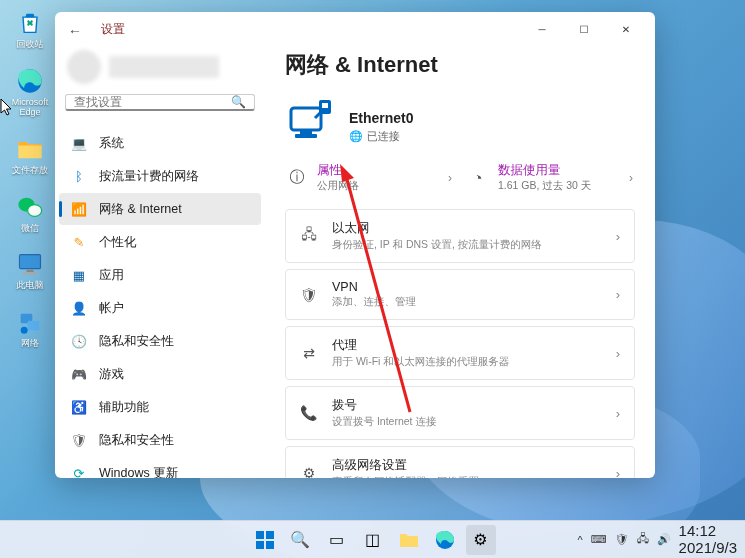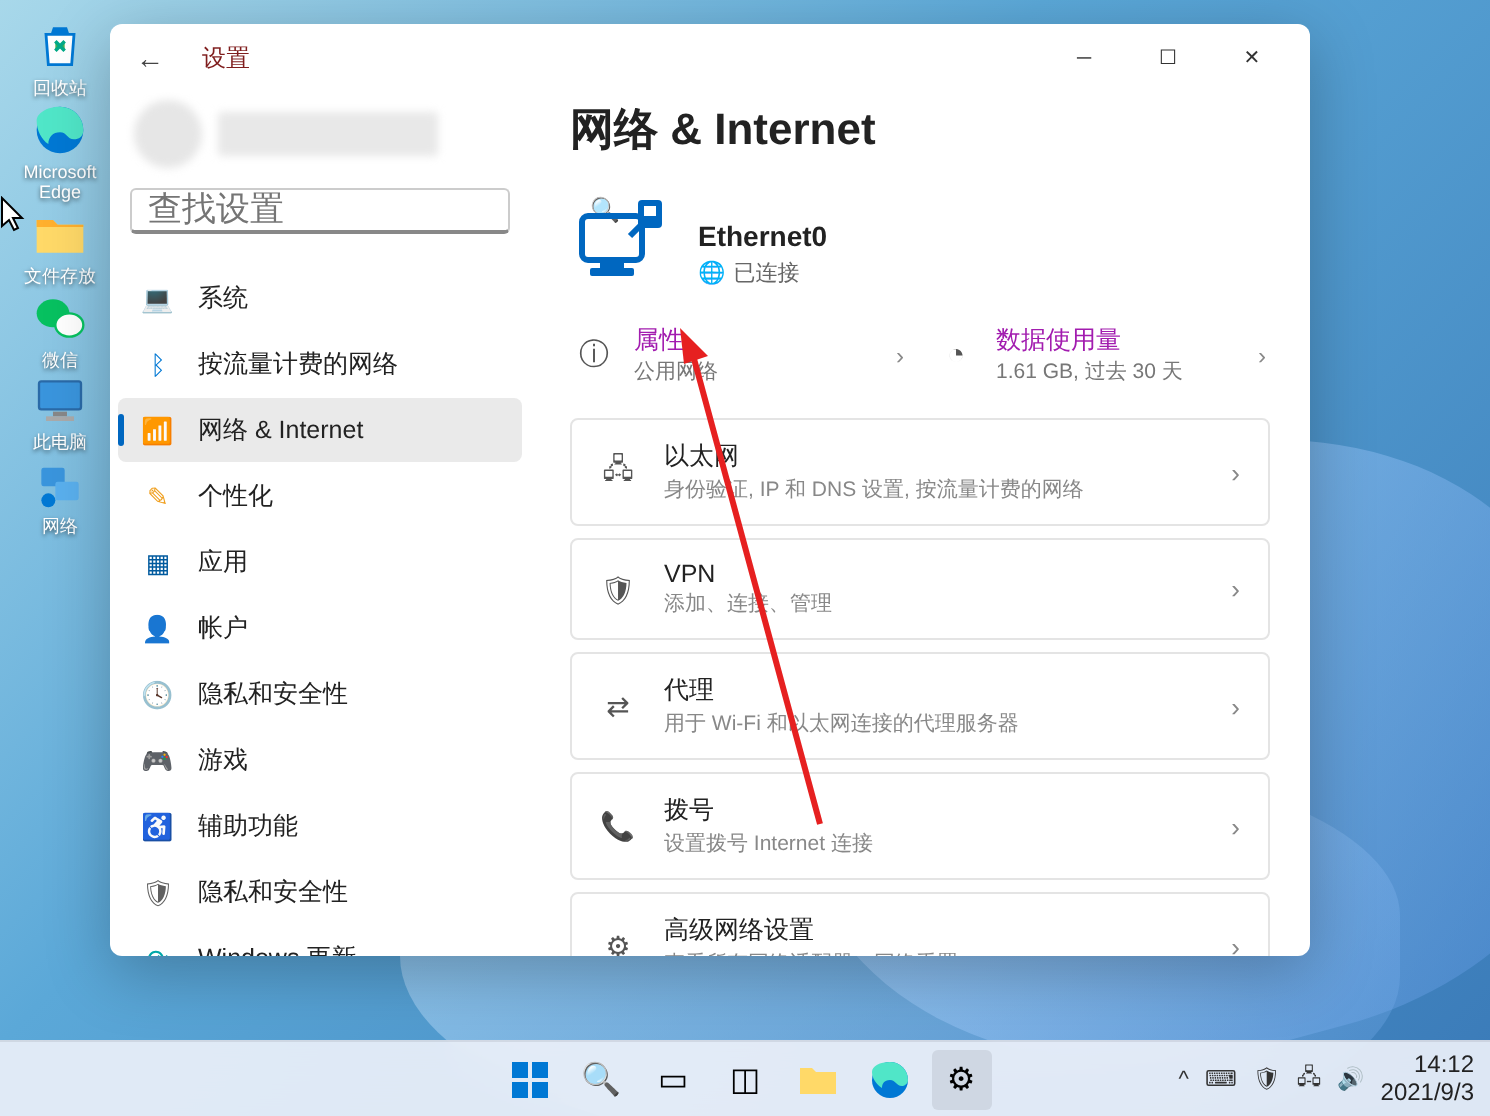--- a/index.html
+++ b/index.html
@@ -3,42 +3,42 @@
 <meta charset="utf-8">
 <style>
 * { margin: 0; padding: 0; box-sizing: border-box; font-family: "Segoe UI", "Microsoft YaHei", sans-serif; }
 body { width: 745px; height: 558px; overflow: hidden; background: linear-gradient(135deg, #a8d8ea 0%, #5ba8d8 40%, #3a7ab8 100%); position: relative; }
 
 
 .wave { position: absolute; bottom: 30px; right: -50px; width: 400px; height: 300px; background: linear-gradient(135deg, rgba(180,220,255,0.6), rgba(80,140,220,0.4)); border-radius: 50% 45% 40% 50%; transform: rotate(-15deg); }
 .wave2 { position: absolute; bottom: -20px; left: 200px; width: 500px; height: 200px; background: linear-gradient(135deg, rgba(200,230,255,0.5), rgba(100,160,230,0.3)); border-radius: 50% 40% 45% 50%; }
 
 
-.desktop-icons { position: absolute; top: 8px; left: 6px; width: 48px; display: flex; flex-direction: column; z-index: 1; }
+.desktop-icons { position: absolute; top: 8px; left: 6px; width: 48px; display: flex; flex-direction: column; gap: 16px; z-index: 1; }
 .desktop-icon { display: flex; flex-direction: column; align-items: center; gap: 2px; cursor: pointer; }
 .desktop-icon .ico { width: 30px; height: 30px; display: flex; align-items: center; justify-content: center; border-radius: 3px; }
 .desktop-icon .lbl { font-size: 9px; color: #fff; text-align: center; text-shadow: 0 1px 2px rgba(0,0,0,0.6); line-height: 1.1; }
 
 
 .window { position: absolute; top: 12px; left: 55px; width: 600px; height: 466px; background: #fff; border-radius: 6px; box-shadow: 0 8px 32px rgba(0,0,0,0.25); display: flex; flex-direction: column; overflow: hidden; z-index: 10; }
 .titlebar { height: 34px; display: flex; align-items: center; padding: 0 8px; }
 .titlebar .back { width: 24px; text-align: center; color: #444; font-size: 14px; }
 .titlebar .title { font-size: 12px; color: #7f1d1d; margin-left: 14px; }
 .titlebar .spacer { flex: 1; }
 .winbtn { width: 42px; height: 28px; display: flex; align-items: center; justify-content: center; color: #333; font-size: 10px; }
 
 .window-body { flex: 1; display: flex; overflow: hidden; }
 
 
 .sidebar { width: 210px; display: flex; flex-direction: column; padding: 4px 4px 4px 4px; }
 .account { height: 40px; display: flex; align-items: center; gap: 8px; padding: 0 8px; }
 .avatar { width: 34px; height: 34px; border-radius: 50%; background: #e6e6e6; filter: blur(2px); }
 .account-text { width: 110px; height: 22px; background: #e8e8e8; filter: blur(2px); border-radius: 2px; }
 .search { margin: 10px 6px; height: 28px; background: #fff; border: 1px solid #ccc; border-bottom: 2px solid #888; border-radius: 3px; display: flex; align-items: center; padding: 0 8px; }
-.search input { border: none; outline: none; flex: 1; font-size: 17px; color: #0f766e; background: transparent; }
+.search input { border: none; outline: none; flex: 1; font-size: 12px; color: #0f766e; background: transparent; }
 .search .sico { color: #666; font-size: 12px; }
 .nav { display: flex; flex-direction: column; gap: 1px; margin-top: 6px; }
 .nav-item { height: 32px; display: flex; align-items: center; gap: 12px; padding: 0 12px; border-radius: 4px; font-size: 12.5px; color: #222; cursor: pointer; }
 .nav-item.active { background: #eaeaea; position: relative; }
 .nav-item.active::before { content: ""; position: absolute; left: 0; top: 8px; bottom: 8px; width: 3px; background: #0067c0; border-radius: 2px; }
 .nav-item .nico { width: 16px; display: flex; justify-content: center; font-size: 13px; }
 
 
 .main { flex: 1; padding: 0 20px 10px 20px; overflow-y: auto; }
 .main h1 { font-size: 22px; font-weight: 600; color: #222; margin: 4px 0 14px; }
@@ -62,21 +62,21 @@
 .card .chev { color: #888; font-size: 13px; }
 
 
 .arrow { position: absolute; top: 152px; left: 340px; pointer-events: none; z-index: 50; }
 
 
 .taskbar { position: absolute; bottom: 0; left: 0; right: 0; height: 38px; background: rgba(235,240,248,0.92); backdrop-filter: blur(10px); display: flex; align-items: center; z-index: 100; border-top: 1px solid rgba(0,0,0,0.08); }
 .tb-center { position: absolute; left: 50%; transform: translateX(-50%); display: flex; gap: 6px; align-items: center; }
 .tb-icon { width: 30px; height: 30px; display: flex; align-items: center; justify-content: center; border-radius: 3px; font-size: 16px; }
 .tb-right { margin-left: auto; display: flex; align-items: center; gap: 8px; padding-right: 8px; font-size: 10px; color: #222; }
-.tb-time { text-align: right; line-height: 1.1; font-size: 12px; }
+.tb-time { line-height: 1.1; font-size: 15px; }
 .tray-ico { font-size: 11px; color: #333; }
 
 
 .cursor { position: absolute; top: 98px; left: 0px; z-index: 200; font-size: 14px; color: #000; }
 
 
 .c-blue { color: #0078d4; }
 .c-green { color: #4caf50; }
 .c-orange { color: #f0a020; }
 .c-teal { color: #00a8a8; }

